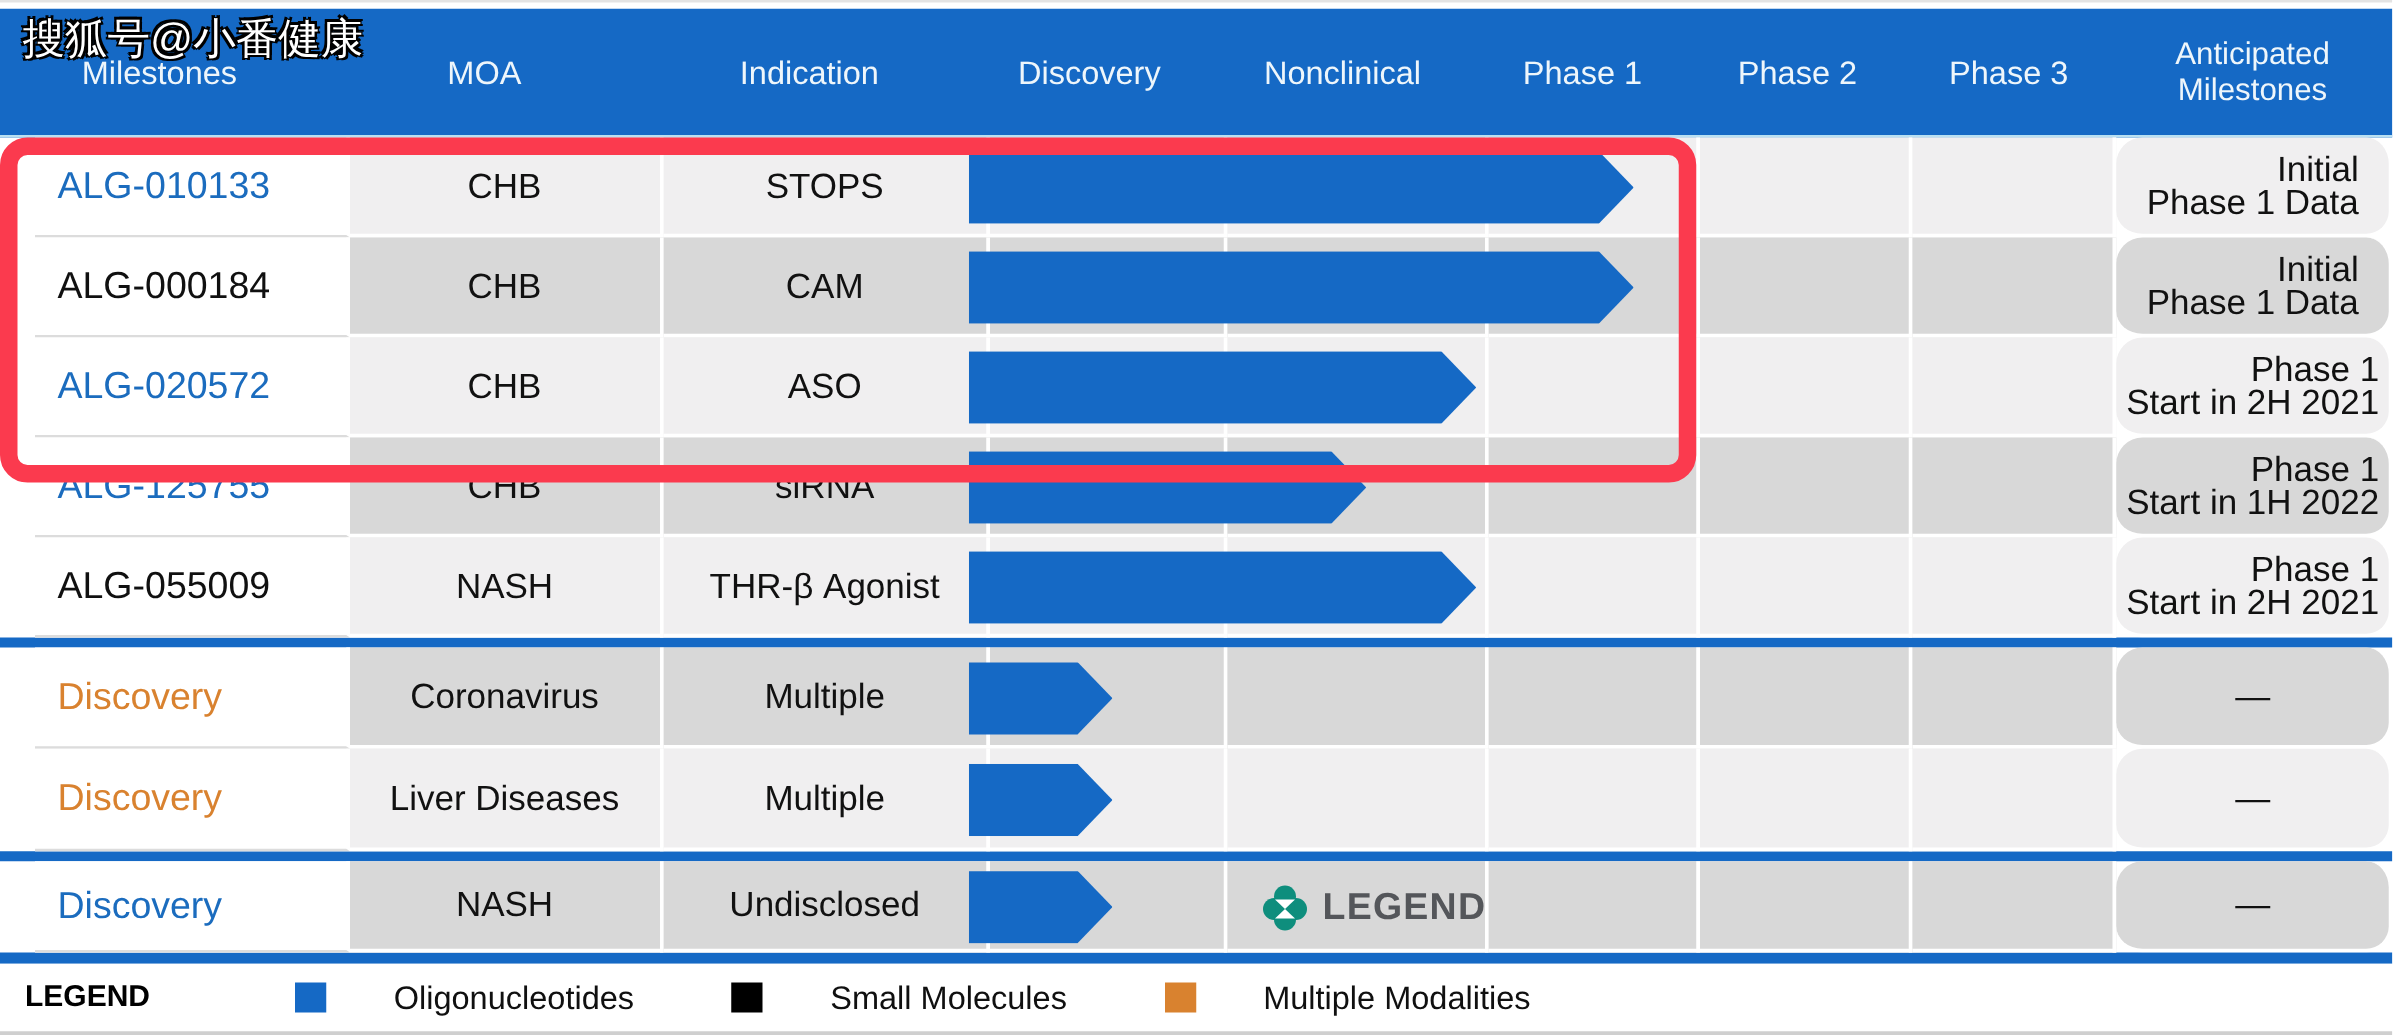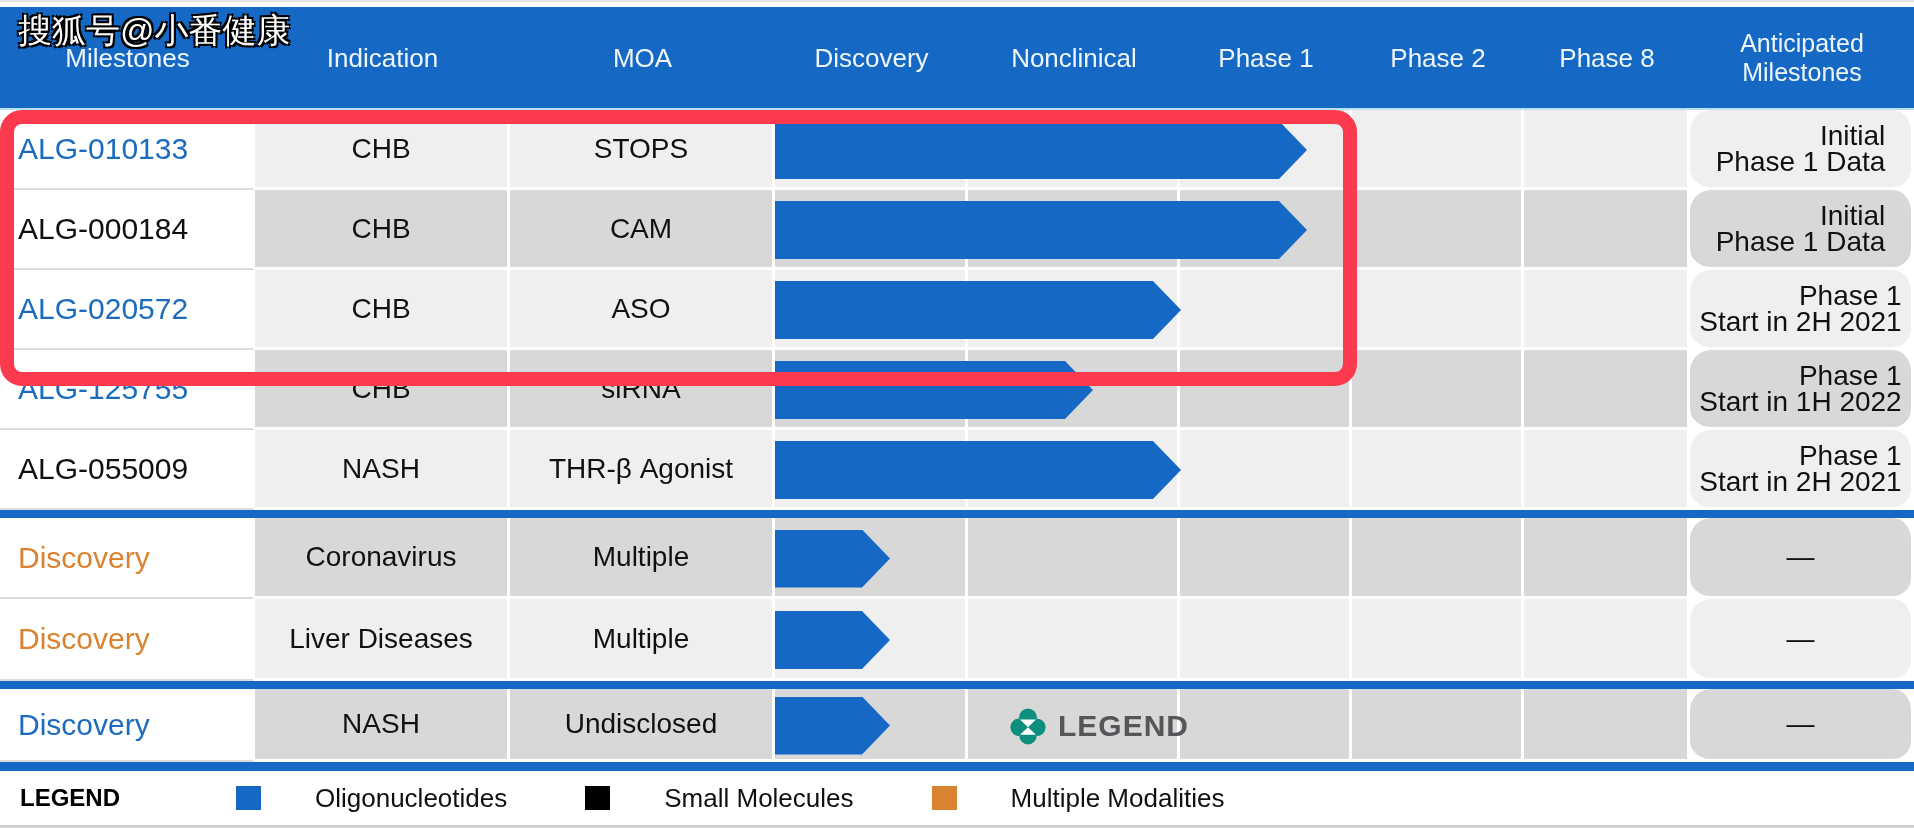--- a/index.html
+++ b/index.html
@@ -9,21 +9,21 @@
     --c1:255px;--c2:255px;--c3:265px;--c4:193px;--c5:212px;--c6:172px;--c7:172px;--c8:166px;--c9:224px;
     --blue:#1569c5;--rowlight:#f0eff0;--rowdark:#d8d8d8;
   }
   .topstrip{height:5px;background:#ffffff;border-top:2px solid #e3e3e3;}
   
   .hdr{display:flex;height:101px;background:var(--blue);border-bottom:2px solid #b9e0f2;}
   .hcell{display:flex;align-items:center;justify-content:center;color:#eef6fb;font-size:26px;line-height:30px;text-align:center;}
   .h1{width:var(--c1)}.h2{width:var(--c2)}.h3{width:var(--c3)}.h4{width:var(--c4)}.h5{width:var(--c5)}
   .h6{width:var(--c6)}.h7{width:var(--c7)}.h8{width:var(--c8)}.h9{width:var(--c9);font-size:25px;line-height:29px;}
   
-  .row{position:relative;display:flex;}
+  .row{position:relative;display:flex;padding-left:28px;}
   .r80{height:80px}.r81{height:81px}.r82{height:82px}.r73{height:73px}
   .cell{box-sizing:border-box;display:flex;align-items:center;justify-content:center;
         border-right:3px solid #ffffff;border-bottom:3px solid #ffffff;
         font-size:28px;color:#111111;}
   .cell:last-child{border-right:none;}
   .c-cand{width:var(--c1);background:#ffffff;justify-content:flex-start;padding-left:18px;
           border-bottom:2px solid #dcdcdc;font-size:30px;}
   .c-ind{width:var(--c2)}.c-moa{width:var(--c3)}
   .c-p4{width:var(--c4)}.c-p5{width:var(--c5)}.c-p6{width:var(--c6)}.c-p7{width:var(--c7)}.c-p8{width:var(--c8)}
   .c-mile{width:var(--c9);font-size:28px;line-height:26px;text-align:right;white-space:pre-line;border-radius:21px;}
@@ -58,27 +58,27 @@
 </style>
 </head>
 <body>
 
 <div class="screen">
 
   <div class="topstrip"></div>
 
   <div class="hdr">
     <div class="hcell h1">Milestones</div>
+    <div class="hcell h3">MOA</div>
     <div class="hcell h2">Indication</div>
-    <div class="hcell h3">MOA</div>
     <div class="hcell h4">Discovery</div>
     <div class="hcell h5">Nonclinical</div>
     <div class="hcell h6">Phase 1</div>
     <div class="hcell h7">Phase 2</div>
-    <div class="hcell h8">Phase 8</div>
+    <div class="hcell h8">Phase 3</div>
     <div class="hcell h9" style="white-space:pre-line;">Anticipated
 Milestones</div>
   </div>
 
   <div class="row light r80">
     <div class="cell c-cand">
         <span class="cand-text" data-color="blue">ALG-010133</span>
       </div>
     <div class="cell c-ind">CHB</div>
     <div class="cell c-moa">STOPS</div>

